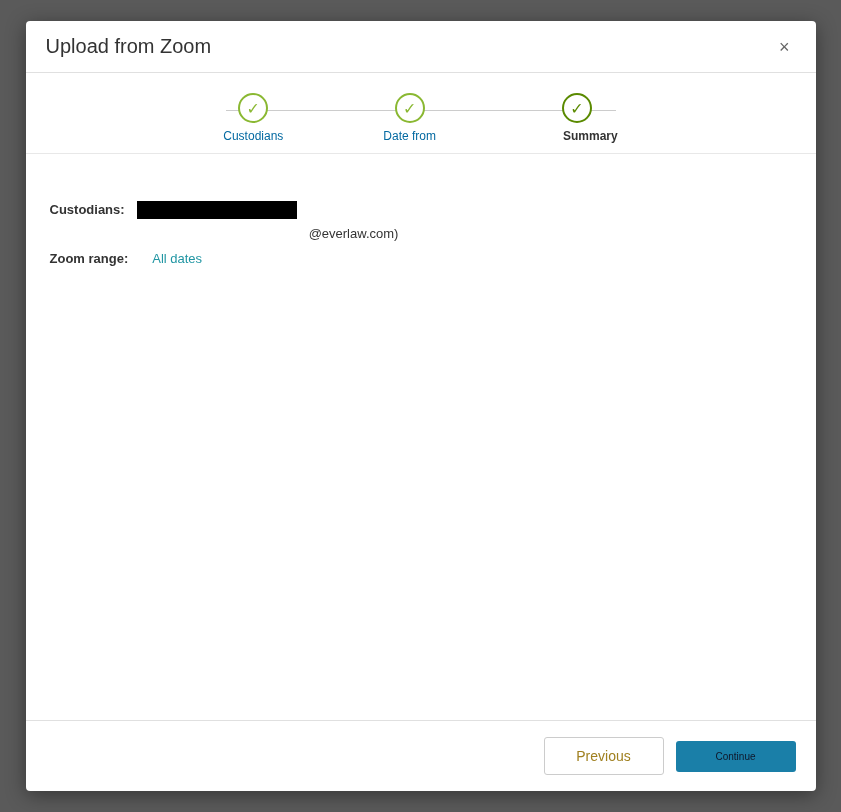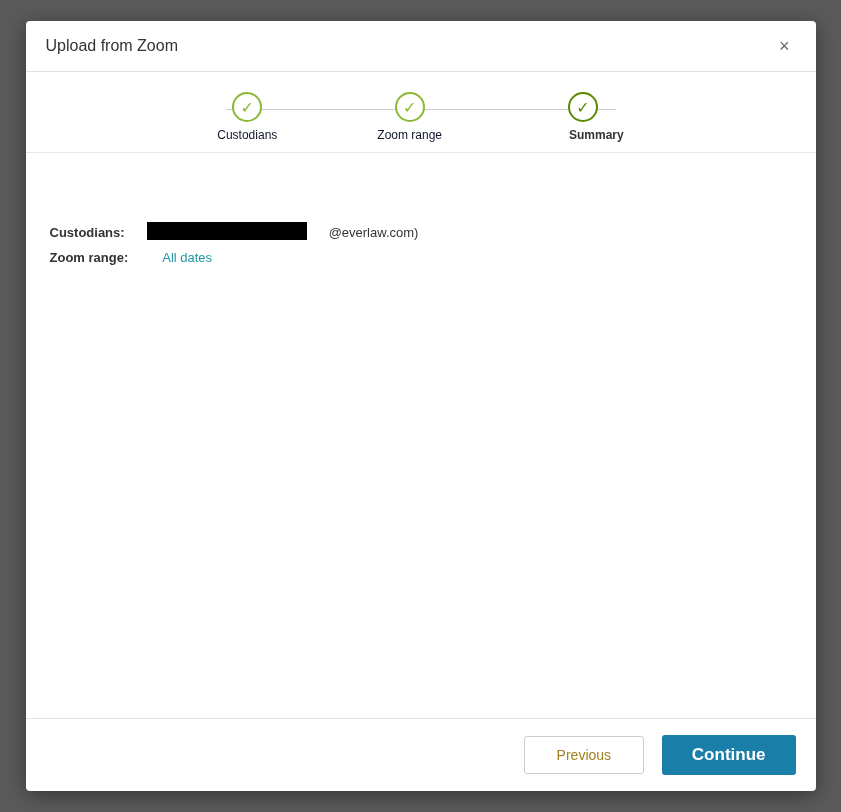--- a/index.html
+++ b/index.html
@@ -38,21 +38,21 @@
 
     .modal-header {
       display: flex;
       justify-content: space-between;
       align-items: center;
       padding: 14px 20px;
       border-bottom: 1px solid #e0e0e0;
     }
 
     .modal-title {
-      font-size: 16px;
+      font-size: 20px;
       color: #333;
       font-weight: normal;
     }
 
     .close-btn {
       background: none;
       border: none;
       font-size: 18px;
       color: #666;
       cursor: pointer;
@@ -108,21 +108,21 @@
       font-size: 16px;
     }
 
     .step-circle.active {
       border-color: #5a8a00;
       color: #5a8a00;
     }
 
     .step-label {
       font-size: 12px;
-      color: #0f172a;
+      color: #0369a1;
     }
 
     .step-label.active {
       color: #333;
       font-weight: bold;
       margin-left: 27px;
     }
 
     .modal-body {
       flex: 1;
@@ -141,22 +141,22 @@
     .modal-body::-webkit-scrollbar-thumb {
       background: #ccc;
       border-radius: 2px;
     }
 
     .info-row {
       margin-bottom: 10px;
       font-size: 13px;
       color: #333;
       display: flex;
-      align-items: flex-end;
-      gap: 22px;
+      align-items: center;
+      gap: 12px;
     }
 
     .info-label {
       font-weight: bold;
       color: #333;
     }
 
     .redacted-bar {
       display: inline-block;
       width: 160px;
@@ -173,45 +173,44 @@
     .info-value-blue {
       color: #2196a3;
       margin-left: 12px;
     }
 
     .modal-footer {
       display: flex;
       justify-content: flex-end;
       align-items: center;
       padding: 16px 20px;
-      gap: 18px;
+      gap: 12px;
       border-top: 1px solid #e0e0e0;
     }
 
     .btn-previous {
       background: #fff;
       border: 1px solid #ccc;
       color: #a08020;
       padding: 10px 30px;
       border-radius: 3px;
       font-size: 14px;
       cursor: pointer;
       min-width: 120px;
     }
 
     .btn-continue {
       background: #1a7fa8;
       border: none;
-      color: #ffffff;
+      color: #0f172a;
       padding: 10px 30px;
       border-radius: 3px;
-      font-size: 17px;
+      font-size: 10px;
       cursor: pointer;
       min-width: 120px;
-      font-weight: bold;
     }
   </style>
 </head>
 <body>
 
 <div class="modal-overlay">
   <div class="modal">
 
     <div class="modal-header">
       <span class="modal-title">Upload from Zoom</span>
@@ -222,21 +221,21 @@
       <div class="steps-line"></div>
       <div class="steps-row">
 
         <div class="step">
           <div class="step-circle">✓</div>
           <span class="step-label">Custodians</span>
         </div>
 
         <div class="step">
           <div class="step-circle">✓</div>
-          <span class="step-label">Zoom range</span>
+          <span class="step-label">Date from</span>
         </div>
 
         <div class="step">
           <div class="step-circle active">✓</div>
           <span class="step-label active">Summary</span>
         </div>
 
       </div>
     </div>
 

